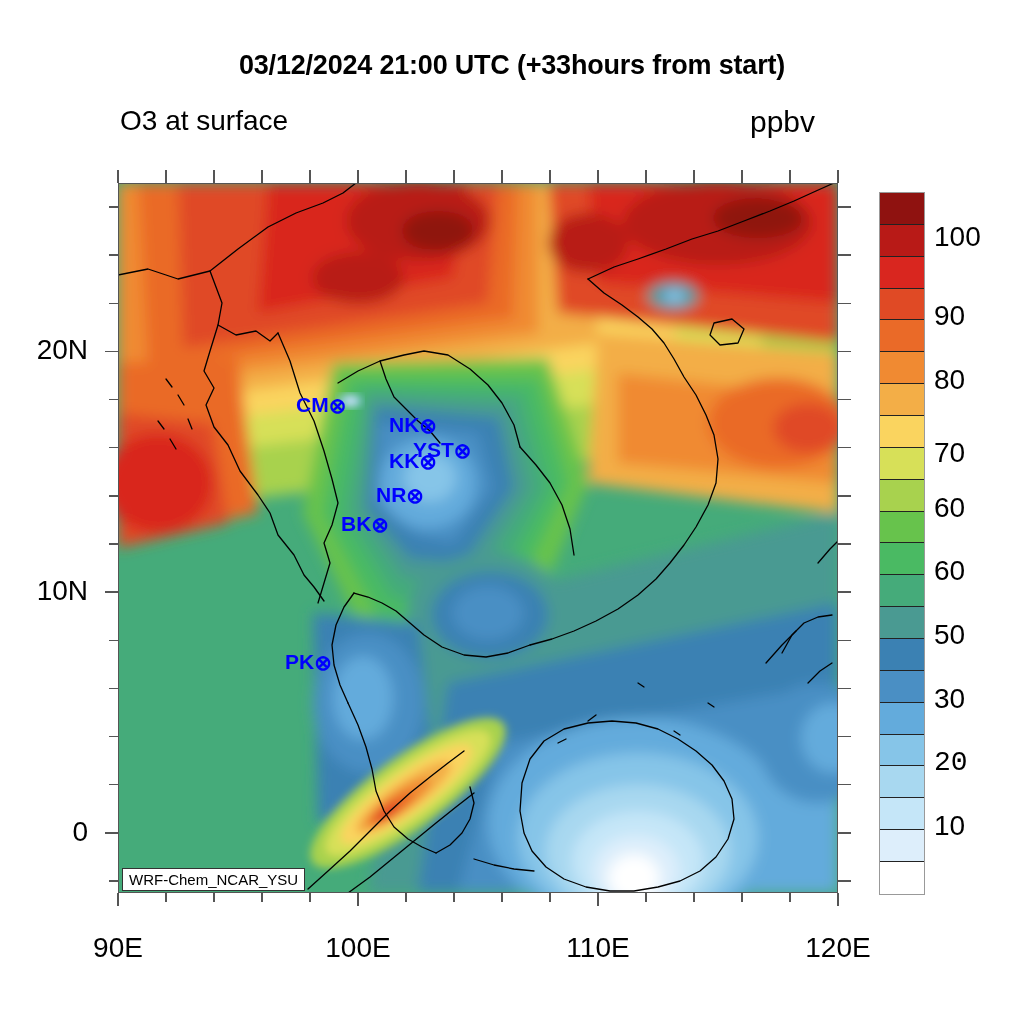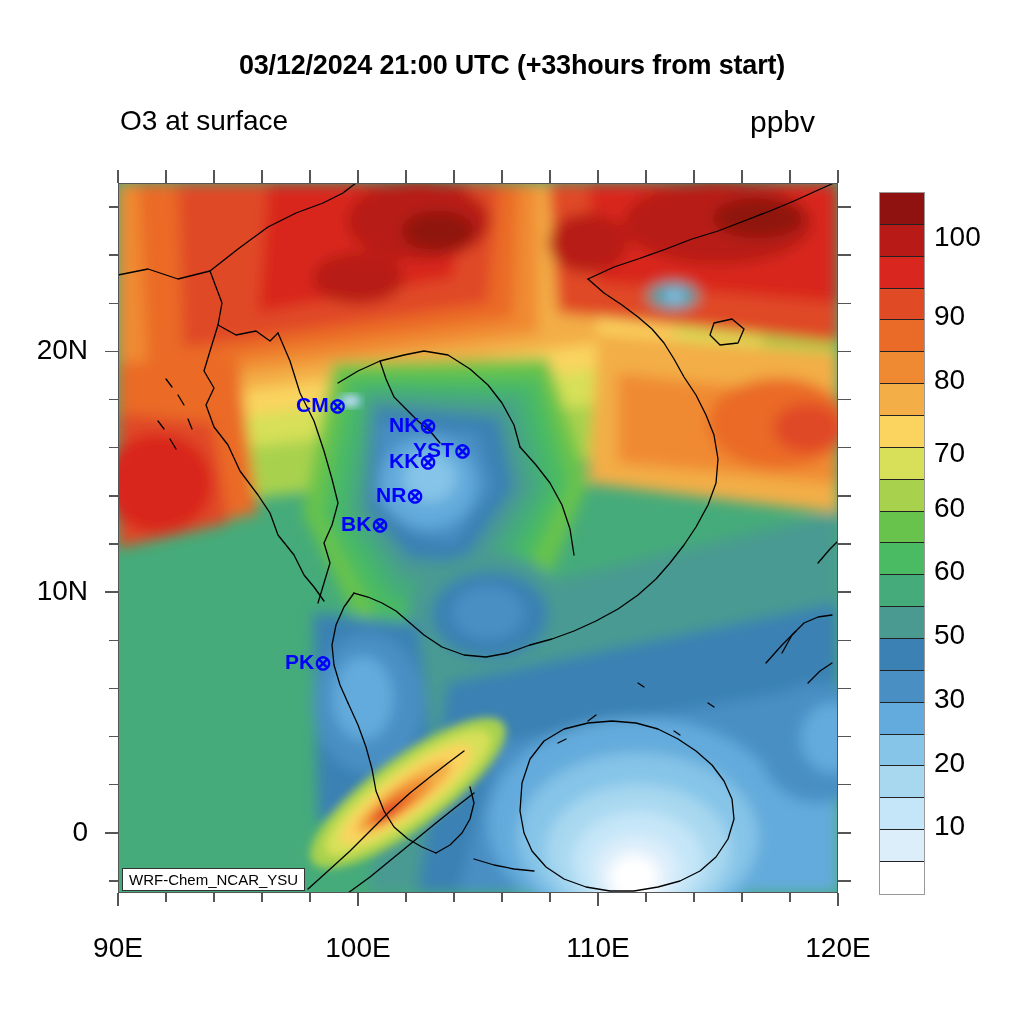--- a/index.html
+++ b/index.html
@@ -324,21 +324,21 @@
     <div class="cband" style="background: rgb(74, 143, 196); height: 31.8636px;"></div>
     <div class="cband" style="background: rgb(99, 171, 220); height: 31.8636px;"></div>
     <div class="cband" style="background: rgb(134, 197, 232); height: 31.8636px;"></div>
     <div class="cband" style="background: rgb(168, 216, 240); height: 31.8636px;"></div>
     <div class="cband" style="background: rgb(197, 230, 248); height: 31.8636px;"></div>
     <div class="cband" style="background: rgb(221, 238, 251); height: 31.8636px;"></div>
     <div class="cband" style="background: rgb(255, 255, 255); height: 31.8636px;"></div>
   </div>
 <div id="cbarlabels">
     <div class="clab" style="top: 812.273px;">10</div>
-    <div class="clab" style="top: 748.545px;">20</div>
+    <div class="clab" style="top: 748.545px; font-family: Liberation Mono, monospace;">20</div>
     <div class="clab" style="top: 684.818px;">30</div>
     <div class="clab" style="top: 621.091px;">50</div>
     <div class="clab" style="top: 557.364px;">60</div>
     <div class="clab" style="top: 493.636px;">60</div>
     <div class="clab" style="top: 439px;">70</div>
     <div class="clab" style="top: 366.182px;">80</div>
     <div class="clab" style="top: 302.455px;">90</div>
     <div class="clab" style="top: 223px;">100</div>
   </div>
 

